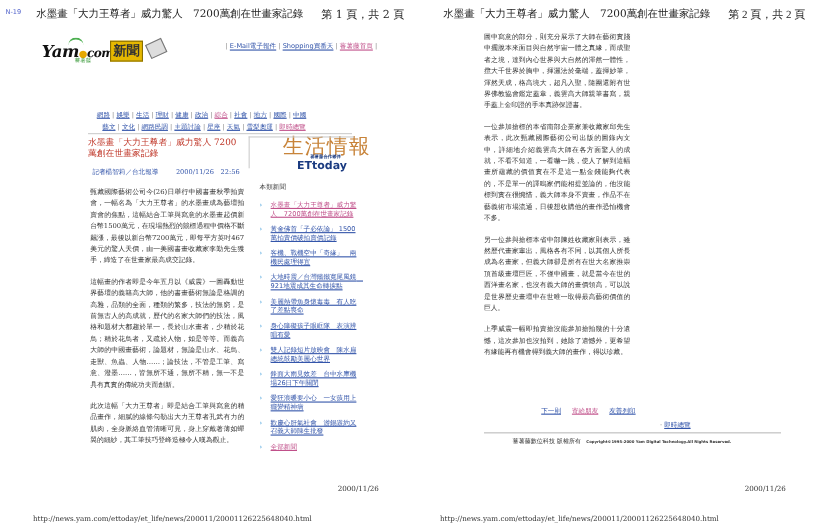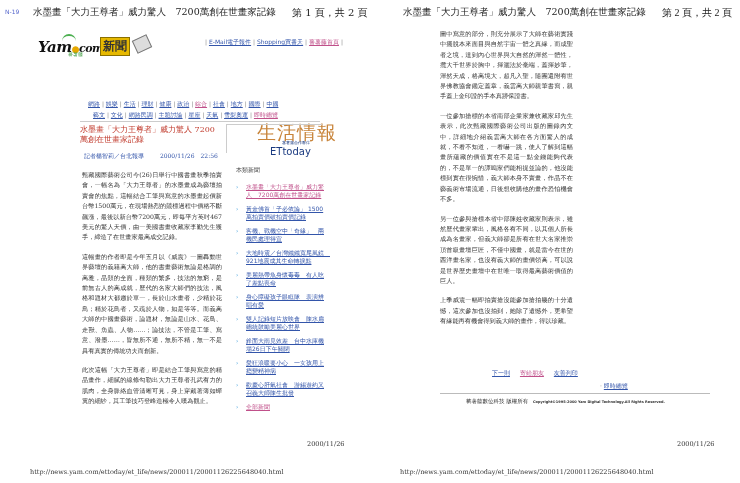--- a/index.html
+++ b/index.html
@@ -27,21 +27,21 @@
   .rule{position:absolute;left:80px;top:121px;width:240px;height:1px;background:#ccc;}
   .headline{position:absolute;left:80px;top:125px;width:140px;font-size:8px;line-height:10px;color:#c0392b;}
   .byline{position:absolute;left:84px;top:152px;font-size:6px;color:#3355aa;white-space:nowrap;}
   .byline span{margin-right:14px;}
   .body-text{position:absolute;font-size:6.2px;line-height:10.4px;color:#333;text-align:justify;}
   .body-text p{margin:0 0 9px 0;}
   .b1{left:82px;top:170px;width:140px;}
   .lifeinfo{position:absolute;left:226px;top:120px;width:96px;padding-left:31px;}
   .lifeinfo .big{font-size:19px;color:#c8843a;font-family:"DejaVu Sans",sans-serif;letter-spacing:1px;}
   .lifeinfo .box{position:absolute;left:0;top:4px;width:95px;height:28px;border-top:1px solid #ccc;border-left:1px solid #ccc;}
-  .ettoday{position:absolute;left:44px;top:26px;font-family:"DejaVu Sans",sans-serif;font-weight:normal;font-size:10px;color:#1a3a80;}
+  .ettoday{position:absolute;left:44px;top:26px;font-family:"DejaVu Sans",sans-serif;font-weight:bold;font-size:10px;color:#1a3a80;}
   .ettoday .small{position:absolute;left:12px;top:-6px;font-size:4px;color:#1a3a80;white-space:nowrap;}
   .sidebar{position:absolute;left:236px;top:166px;width:90px;font-size:6px;font-family:"DejaVu Sans",sans-serif;}
   .sidebar .hd{color:#444;margin:0 0 8px 0;}
   .sidebar ul{list-style:none;margin:0;padding:0;}
   .sidebar li{position:relative;padding-left:10px;margin-bottom:6px;line-height:8px;}
   .sidebar li .bul{position:absolute;left:0;top:0;color:#3a9ad9;font-size:6px;}
   .sidebar li a{color:#3355aa;text-decoration:underline;}
   .sidebar li a.pink{color:#c0508a;}
   .footer-url{position:absolute;top:468px;font-size:6.5px;color:#333;white-space:nowrap;}
   .footer-date{position:absolute;top:440px;font-size:6.5px;color:#333;white-space:nowrap;}

